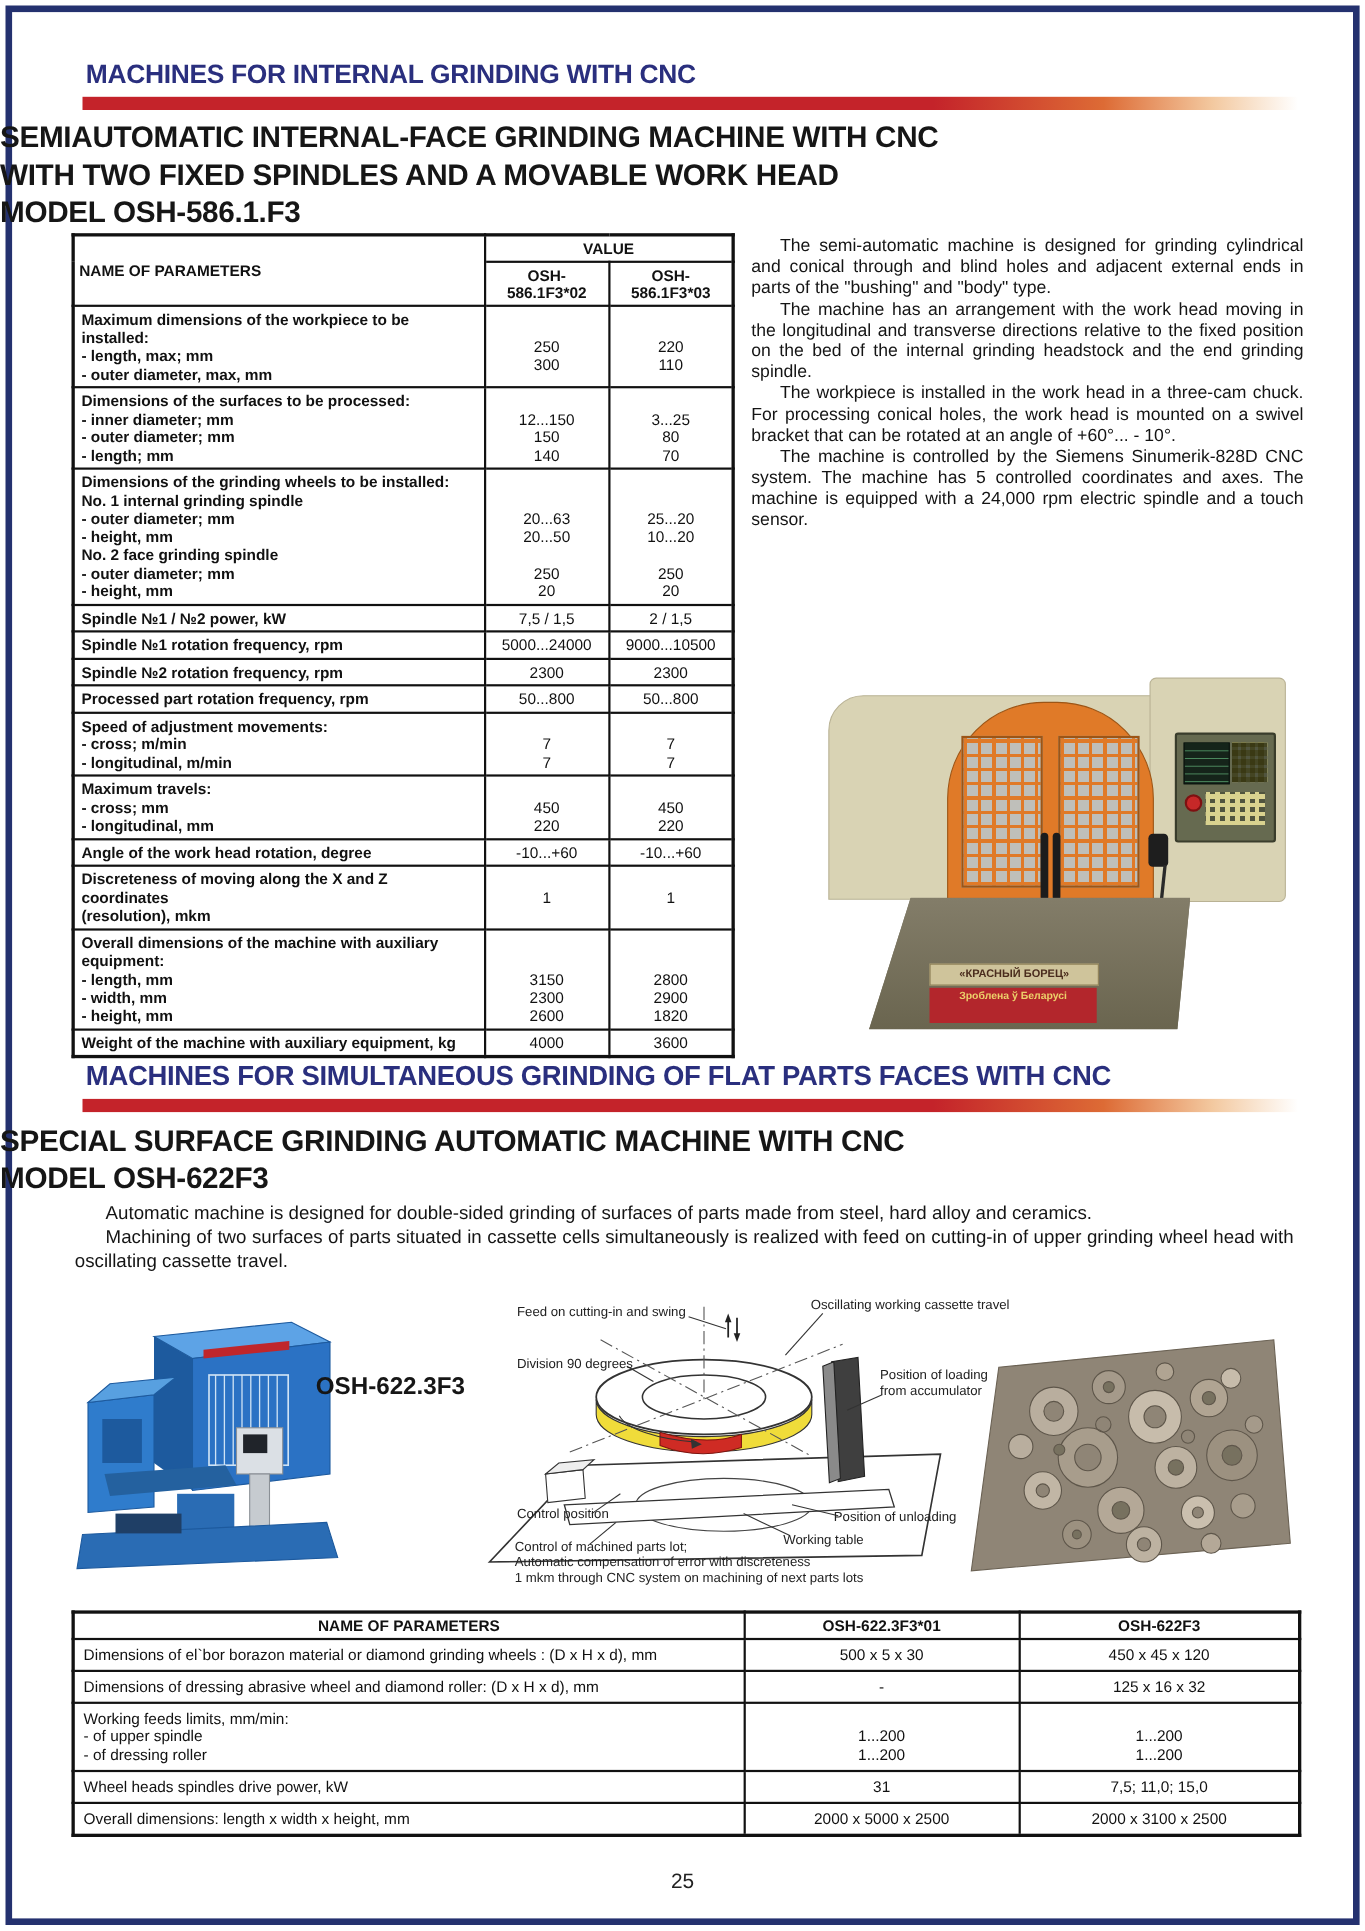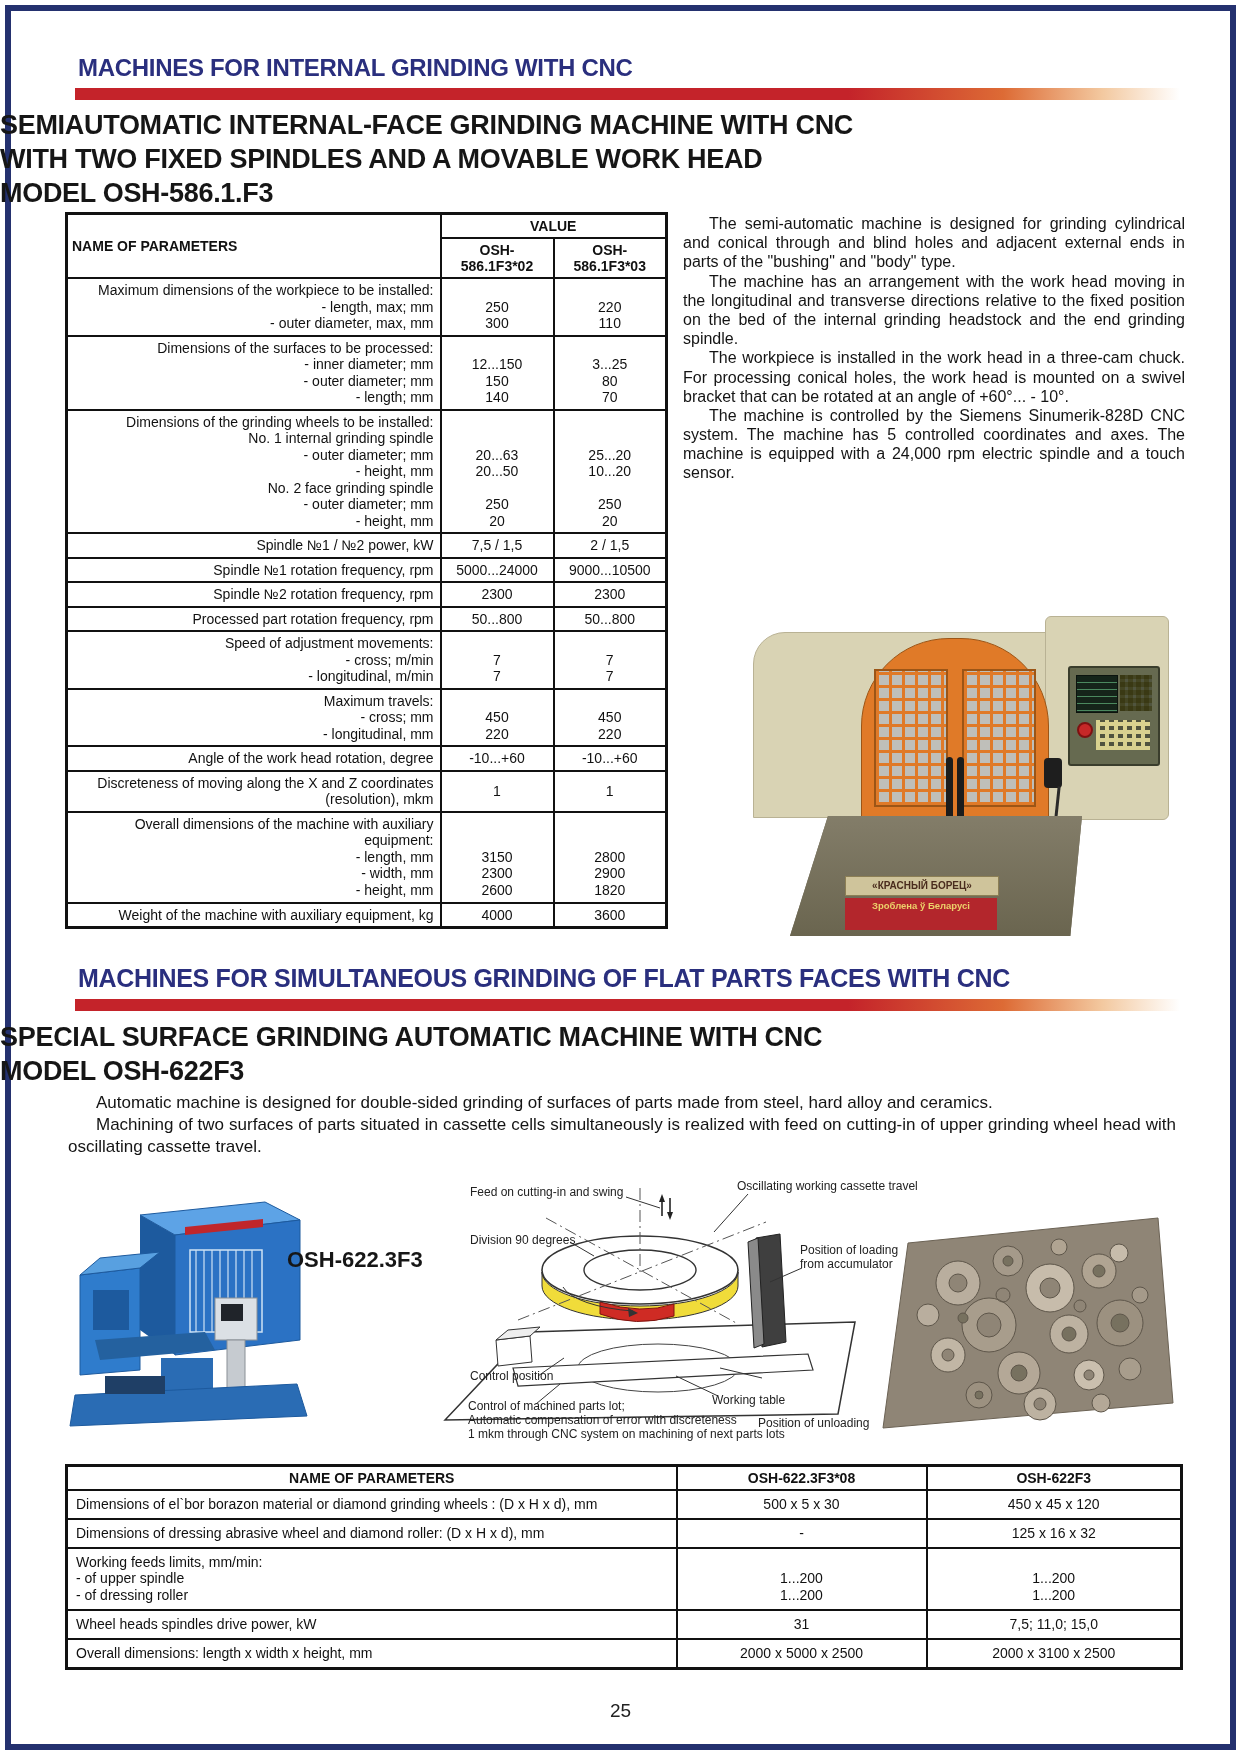--- a/index.html
+++ b/index.html
@@ -9,21 +9,21 @@
   .frame{inset:5px;border:6px solid var(--frame_navy,#24316f);pointer-events:none;}
 
   .sec-header{color:var(--header_navy,#2a2f7e);font-weight:bold;font-size:24px;letter-spacing:-0.3px;white-space:nowrap;}
   .red-bar{height:12px;background:linear-gradient(to right,var(--bar_red,#c4232a) 0%,var(--bar_red,#c4232a) 70%,#dd6b35 84%,#f3c9a0 93%,rgba(255,255,255,0) 100%);}
   .doc-title{left:0;width:100%;text-align:left;font-weight:bold;font-size:27px;line-height:1.26;letter-spacing:-0.3px;color:#161616;white-space:pre-line;}
 
   table.spec{border-collapse:collapse;table-layout:fixed;background:#fff;border:3px solid #111;}
   table.spec th,table.spec td{border:2px solid #111;}
   table.spec th{font-size:14px;font-weight:bold;text-align:center;padding:3px 4px;margin-left:34px;}
   .t1 td{font-size:14px;line-height:1.18;padding:3px 6px;}
-  .t1 td.param{text-align:right;vertical-align:top;white-space:pre-line;}
+  .t1 td.param{text-align:left;vertical-align:top;white-space:pre-line;font-weight:bold;}
   .t1 td.val{text-align:center;vertical-align:middle;white-space:pre-line;}
   .t2 th{font-size:14.5px;padding:4px 6px;}
   .t2 td{font-size:14px;line-height:1.2;padding:5px 8px;}
   .t2 td.param{text-align:left;vertical-align:middle;white-space:pre-line;}
   .t2 td.val{text-align:center;vertical-align:middle;white-space:pre-line;}
 
   .desc p{margin:0;font-size:16px;line-height:1.2;text-align:justify;text-indent:26px;color:#141414;}
   .lead p{margin:0;font-size:17px;line-height:1.3;text-align:justify;text-indent:28px;color:#141414;}
 
   .dlabel{position:absolute;font-size:12px;color:#222;white-space:pre-line;line-height:1.15;}
@@ -323,21 +323,21 @@
       </g>
       <path d="M145,115 a90,30 0 0 0 70,24" fill="none" stroke="#333" stroke-width="1"></path>
       <polygon points="210,136 220,141 211,145" fill="#333"></polygon>
     </svg>
     <div class="dlabel" style="left:52px;top:14px;">Feed on cutting-in and swing</div>
     <div class="dlabel" style="left:319px;top:8px;">Oscillating working cassette travel</div>
     <div class="dlabel" style="left:52px;top:62px;">Division 90 degrees</div>
     <div class="dlabel" style="left:382px;top:72px;">Position of loading
 from accumulator</div>
     <div class="dlabel" style="left:52px;top:198px;">Control position</div>
-    <div class="dlabel" style="left:340px;top:201px;margin-top:44px;">Position of unloading</div>
+    <div class="dlabel" style="left:340px;top:201px;">Position of unloading</div>
     <div class="dlabel" style="left:294px;top:222px;">Working table</div>
     <div class="dlabel" style="left:50px;top:228px;">Control of machined parts lot;
 Automatic compensation of error with discreteness
 1 mkm through CNC system on machining of next parts lots</div>
   </div>
 
   <div class="abs" style="left:868px;top:1203px;width:316px;height:246px;">
     <svg width="316" height="246" viewBox="0 0 316 246">
       <polygon points="40,40 290,15 305,200 15,225" fill="#8f8576" stroke="#6b6254"></polygon>
       <g stroke="#5e564a" stroke-width="1">
@@ -381,21 +381,21 @@
   <div class="abs" style="left:65px;top:1464px;">
     <table class="spec t2" style="width:1115px;">
       <colgroup>
           <col style="width:610px">
           <col style="width:250px">
           <col style="width:255px">
         </colgroup>
       <thead>
         <tr>
           <th>NAME OF PARAMETERS</th>
-          <th>OSH-622.3F3*08</th>
+          <th>OSH-622.3F3*01</th>
           <th>OSH-622F3</th>
         </tr>
       </thead>
       <tbody>
           <tr>
             <td class="param">Dimensions of el`bor borazon material or diamond grinding wheels : (D x H x d), mm</td>
             <td class="val">500 x 5 x 30</td>
             <td class="val">450 x 45 x 120</td>
           </tr>
           <tr>

